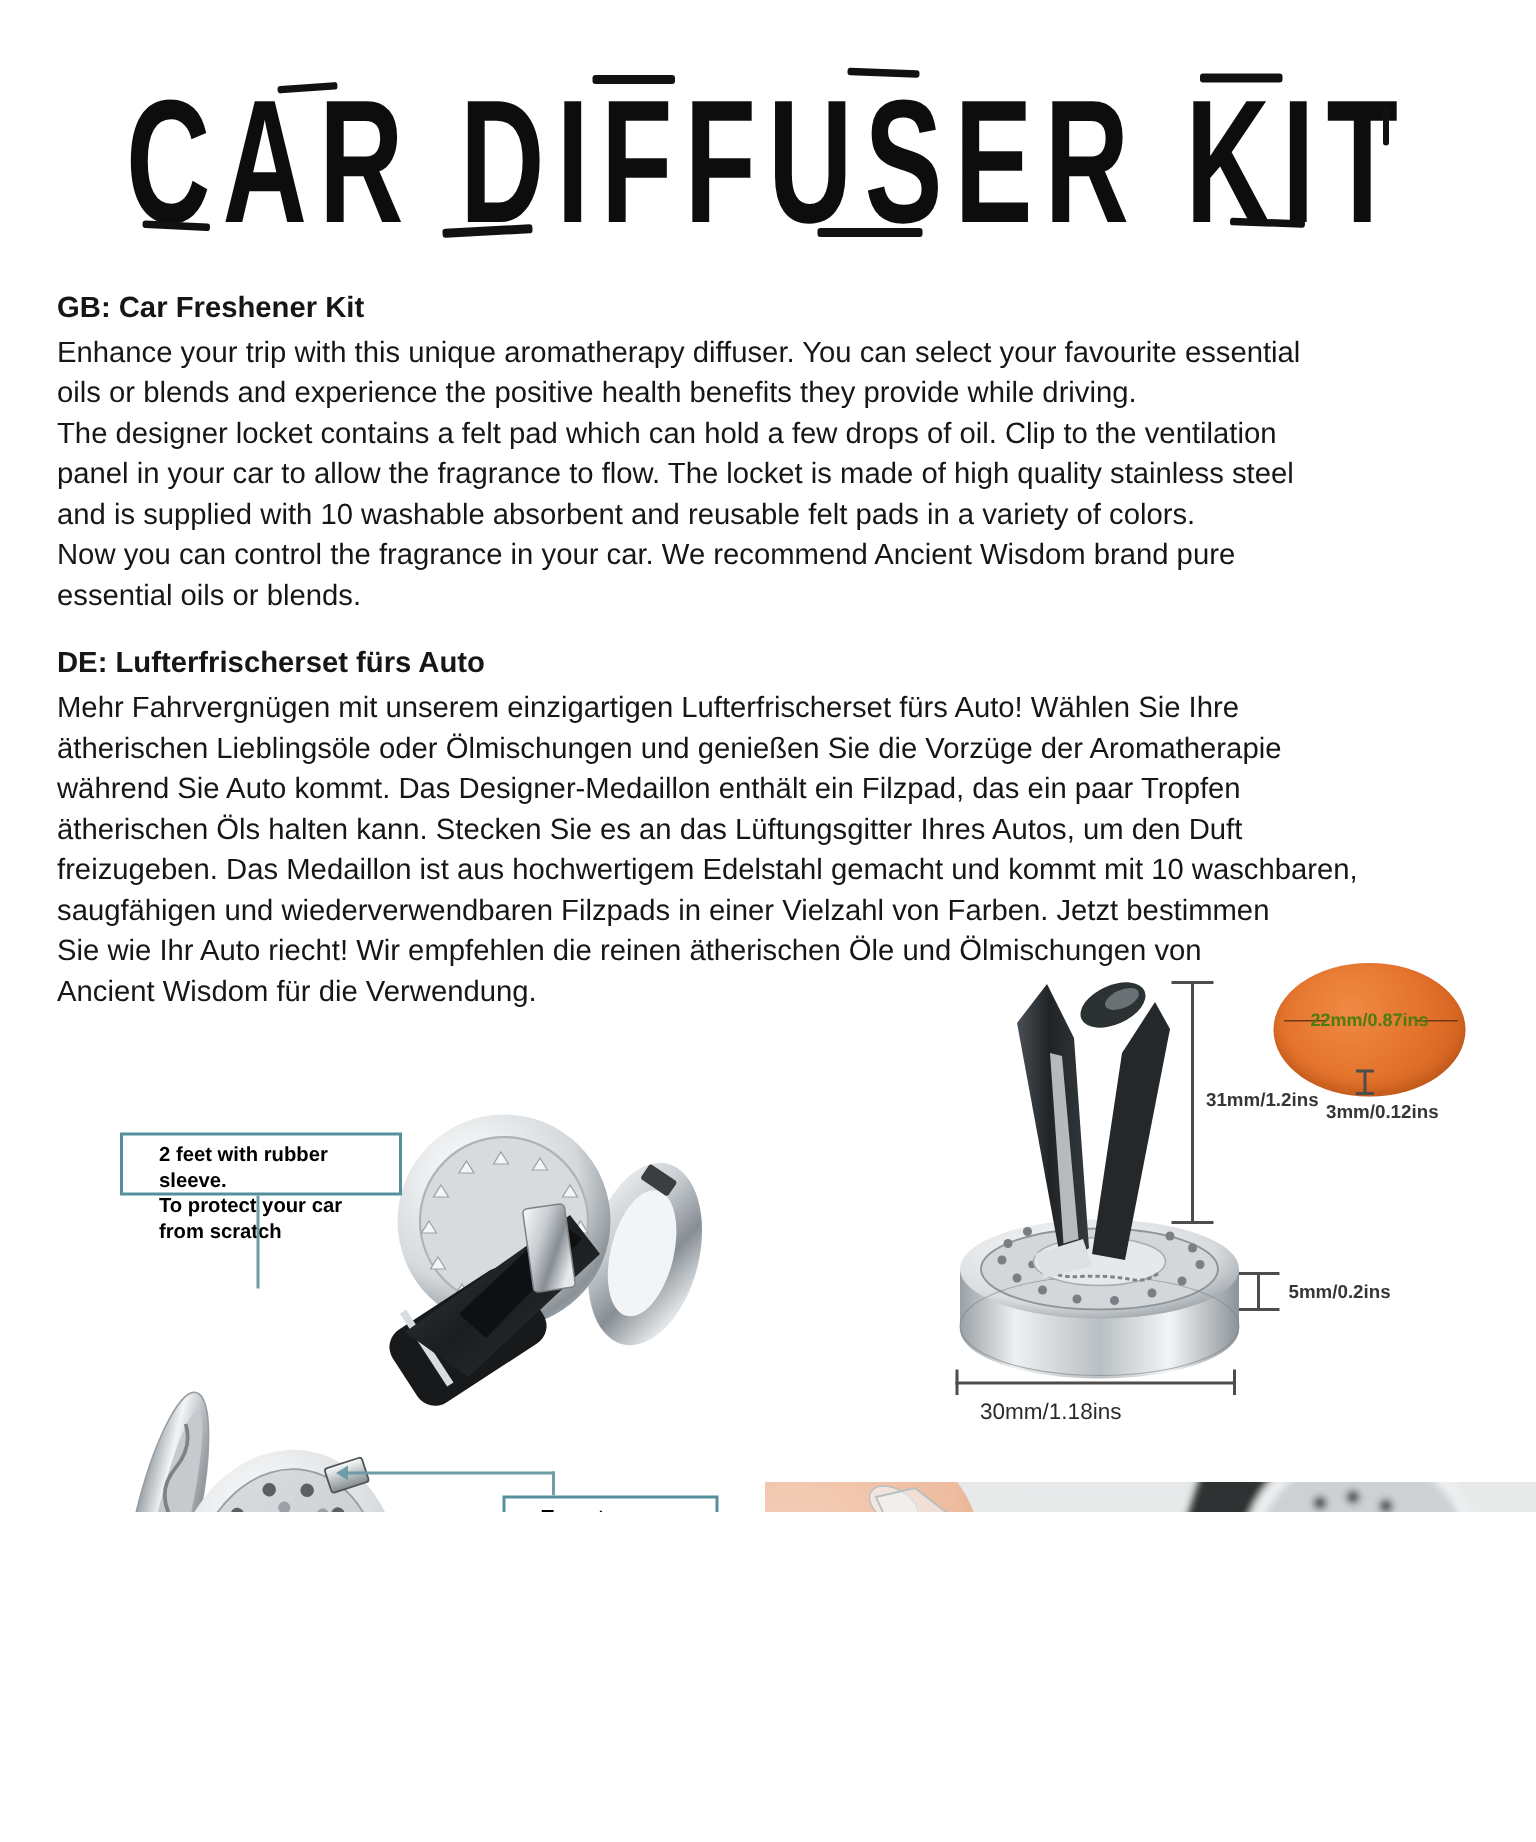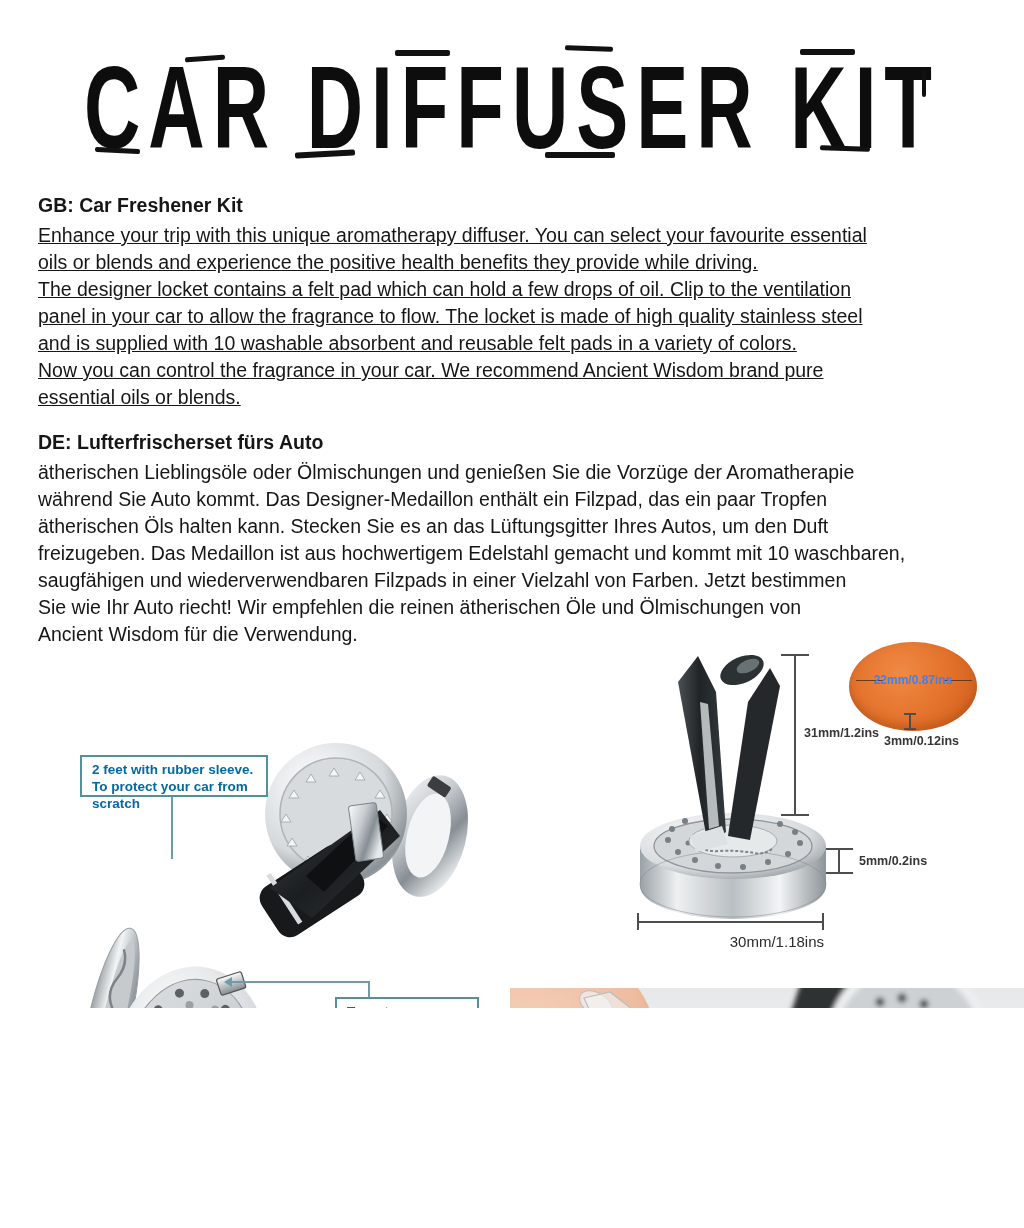--- a/index.html
+++ b/index.html
@@ -11,22 +11,22 @@
          font-size:78px;font-weight:bold;letter-spacing:8px;color:#0d0d0d;
          transform:scaleY(1.5);transform-origin:top center;white-space:nowrap;}
   .speck{position:absolute;background:#111;border-radius:2px;}
 
   
   .sec-head{position:absolute;left:38px;font-size:19.5px;font-weight:bold;white-space:nowrap;}
   .para{position:absolute;left:38px;font-size:19.5px;line-height:27px;white-space:nowrap;}
 
   
   .co-box{position:absolute;border:2px solid #54909c;background:#ffffff;
-          color:#0369a1;font-size:13.5px;font-weight:bold;line-height:17px;
-          padding:4px 6px 2px 10px;box-sizing:border-box;}
+          color:#000000;font-size:13.5px;font-weight:bold;line-height:17px;
+          padding:4px 6px 2px 24px;box-sizing:border-box;}
   .ln{position:absolute;background:#6f9ca6;}
   .arrow-left{position:absolute;width:0;height:0;border-top:5px solid transparent;
               border-bottom:5px solid transparent;border-right:8px solid #6f9ca6;}
 
   
   .dim{position:absolute;font-size:12.5px;font-weight:bold;color:#363636;white-space:nowrap;}
   .dim-big{position:absolute;font-size:15px;color:#2b2b2b;white-space:nowrap;}
   .dln{position:absolute;background:#4d4d4d;}
 
   
@@ -45,32 +45,33 @@
   <div class="speck" style="left:395px;top:50px;width:55px;height:6px;"></div>
   <div class="speck" style="left:565px;top:46px;width:48px;height:5px;transform:rotate(2deg);"></div>
   <div class="speck" style="left:800px;top:49px;width:55px;height:6px;"></div>
   <div class="speck" style="left:95px;top:148px;width:45px;height:5px;transform:rotate(3deg);"></div>
   <div class="speck" style="left:295px;top:151px;width:60px;height:6px;transform:rotate(-3deg);"></div>
   <div class="speck" style="left:545px;top:152px;width:70px;height:6px;"></div>
   <div class="speck" style="left:820px;top:146px;width:50px;height:5px;transform:rotate(2deg);"></div>
   <div class="speck" style="left:922px;top:70px;width:4px;height:27px;"></div>
 
   <div class="sec-head" style="top:194px;">GB: Car Freshener Kit</div>
-  <div class="para" style="top:222px;text-decoration:underline;">
+  <div class="para" style="top:222px;">
       <div>Enhance your trip with this unique aromatherapy diffuser. You can select your favourite essential</div>
       <div>oils or blends and experience the positive health benefits they provide while driving.</div>
       <div>The designer locket contains a felt pad which can hold a few drops of oil. Clip to the ventilation</div>
       <div>panel in your car to allow the fragrance to flow. The locket is made of high quality stainless steel</div>
       <div>and is supplied with 10 washable absorbent and reusable felt pads in a variety of colors.</div>
       <div>Now you can control the fragrance in your car. We recommend Ancient Wisdom brand pure</div>
       <div>essential oils or blends.</div>
     </div>
 
   <div class="sec-head" style="top:431px;">DE: Lufterfrischerset fürs Auto</div>
   <div class="para" style="top:459px;">
+      <div>Mehr Fahrvergnügen mit unserem einzigartigen Lufterfrischerset fürs Auto! Wählen Sie Ihre</div>
       <div>ätherischen Lieblingsöle oder Ölmischungen und genießen Sie die Vorzüge der Aromatherapie</div>
       <div>während Sie Auto kommt. Das Designer-Medaillon enthält ein Filzpad, das ein paar Tropfen</div>
       <div>ätherischen Öls halten kann. Stecken Sie es an das Lüftungsgitter Ihres Autos, um den Duft</div>
       <div>freizugeben. Das Medaillon ist aus hochwertigem Edelstahl gemacht und kommt mit 10 waschbaren,</div>
       <div>saugfähigen und wiederverwendbaren Filzpads in einer Vielzahl von Farben. Jetzt bestimmen</div>
       <div>Sie wie Ihr Auto riecht! Wir empfehlen die reinen ätherischen Öle und Ölmischungen von</div>
       <div>Ancient Wisdom für die Verwendung.</div>
     </div>
 
   <svg class="photo" style="left:248px;top:720px;" width="234" height="218" viewBox="0 0 234 218">
@@ -197,35 +198,35 @@
   <div class="dln" style="left:781px;top:654px;width:28px;height:2px;"></div>
   <div class="dln" style="left:794px;top:654px;width:2px;height:162px;"></div>
   <div class="dln" style="left:781px;top:814px;width:28px;height:2px;"></div>
   <div class="dim" style="left:804px;top:726px;">31mm/1.2ins</div>
 
   <div style="position:absolute;left:849px;top:642px;width:128px;height:89px;border-radius:50%;
               background:radial-gradient(circle at 40% 35%, #f08a43 0%, #e2702a 55%, #cd5c1d 100%);
               box-shadow:inset 0 -5px 8px rgba(140,60,10,0.35);"></div>
   <div class="dln" style="left:856px;top:680px;width:28px;height:1px;background:#6e3a12;"></div>
   <div class="dln" style="left:944px;top:680px;width:28px;height:1px;background:#6e3a12;"></div>
-  <div class="dim" style="left:913px;top:673px;transform:translateX(-50%);color:#3b82f6;font-size:12px;">22mm/0.87ins</div>
+  <div class="dim" style="left:913px;top:673px;transform:translateX(-50%);color:#4d7c0f;font-size:12px;">22mm/0.87ins</div>
   <div class="dln" style="left:909px;top:714px;width:2px;height:16px;"></div>
   <div class="dln" style="left:904px;top:713px;width:12px;height:2px;"></div>
   <div class="dln" style="left:904px;top:728px;width:12px;height:2px;"></div>
   <div class="dim" style="left:884px;top:734px;">3mm/0.12ins</div>
 
   <div class="dln" style="left:826px;top:848px;width:27px;height:2px;"></div>
   <div class="dln" style="left:826px;top:872px;width:27px;height:2px;"></div>
   <div class="dln" style="left:838px;top:848px;width:2px;height:26px;"></div>
   <div class="dim" style="left:859px;top:854px;">5mm/0.2ins</div>
 
   <div class="dln" style="left:637px;top:913px;width:2px;height:17px;"></div>
   <div class="dln" style="left:637px;top:921px;width:187px;height:2px;"></div>
   <div class="dln" style="left:822px;top:913px;width:2px;height:17px;"></div>
-  <div class="dim-big" style="left:637px;top:933px;width:187px;text-align:right;">30mm/1.18ins</div>
+  <div class="dim-big" style="left:607px;top:933px;width:187px;text-align:center;">30mm/1.18ins</div>
 
   <svg class="photo" style="left:58px;top:918px;" width="235" height="245" viewBox="0 0 235 245">
     <defs>
       <linearGradient id="chromeC" x1="0" y1="0" x2="1" y2="0">
         <stop offset="0" stop-color="#9ba2a7"></stop>
           <stop offset="0.35" stop-color="#f2f4f5"></stop>
         <stop offset="0.7" stop-color="#b4bac0"></stop>
           <stop offset="1" stop-color="#8a9197"></stop>
       </linearGradient>
       <radialGradient id="rimC" cx="0.35" cy="0.3" r="0.9">

